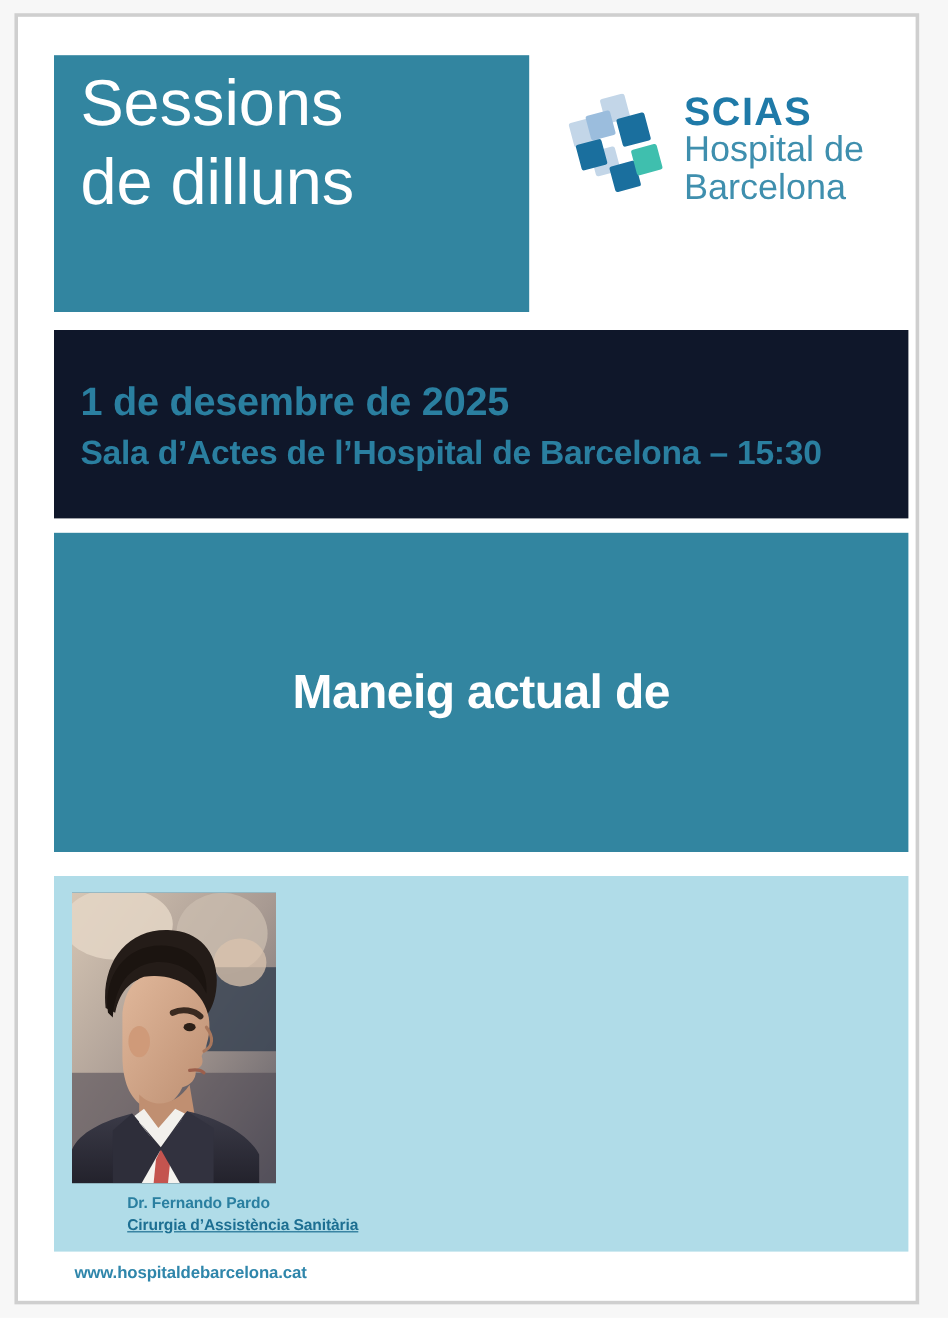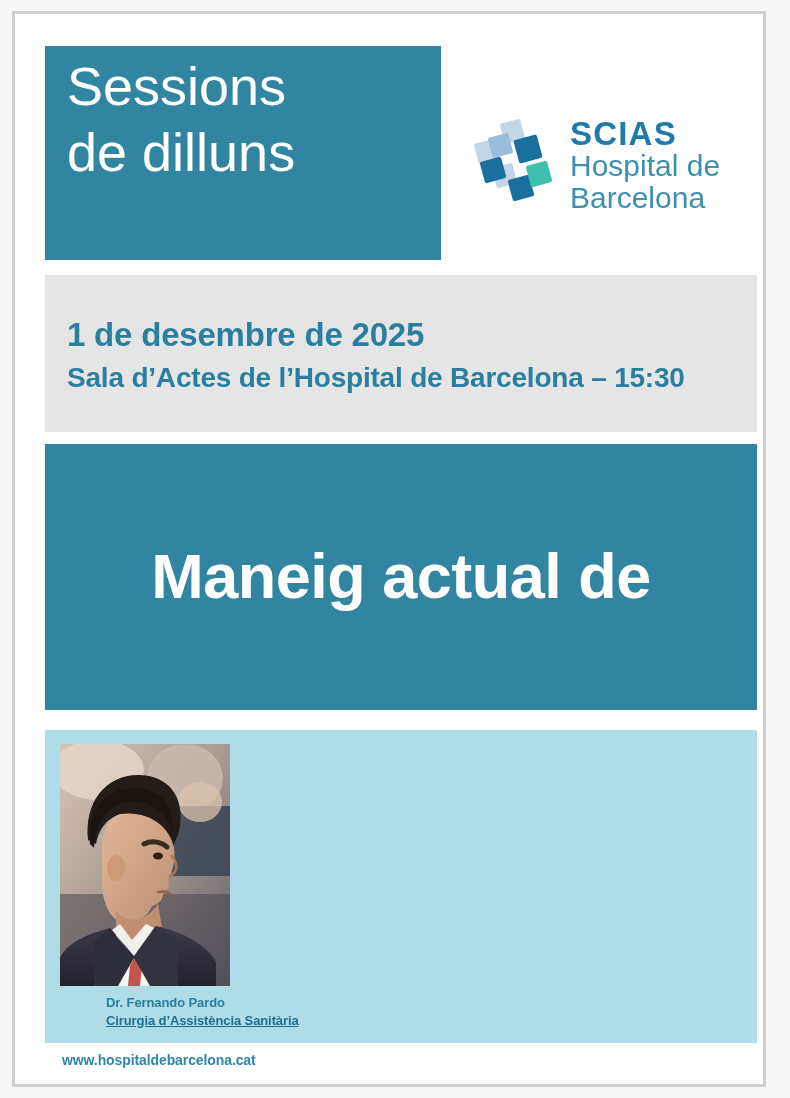--- a/index.html
+++ b/index.html
@@ -59,21 +59,20 @@
   }
 
   
   .logo-wrap {
     position: absolute;
     left: 427px;
     top: 28px;
     display: flex;
     align-items: flex-start;
     gap: 14px;
-    margin-top: 41px;
   }
 
   .logo-mark {
     width: 84px;
     height: 86px;
     flex: 0 0 auto;
     margin-top: 4px;
   }
 
   .logo-text { padding-top: 2px; }
@@ -94,21 +93,21 @@
     letter-spacing: 0px;
   }
 
   
   .date-band {
     position: absolute;
     left: 30px;
     top: 261px;
     width: 712px;
     height: 157px;
-    background: #e5e5e5;
+    background: #0f172a;
     padding: 40px 0 0 22px;
   }
 
   .date-main {
     color: #2a7fa0;
     font-size: 33px;
     font-weight: bold;
     line-height: 1.2;
     letter-spacing: -0.2px;
   }
@@ -131,21 +130,21 @@
     height: 266px;
     background: #3285a0;
     display: flex;
     flex-direction: column;
     justify-content: center;
     align-items: center;
   }
 
   .title-line {
     color: #ffffff;
-    font-size: 63px;
+    font-size: 40px;
     font-weight: bold;
     line-height: 1.42;
     letter-spacing: -0.5px;
     white-space: nowrap;
     text-align: center;
   }
 
   
   .speaker-panel {
     position: absolute;

